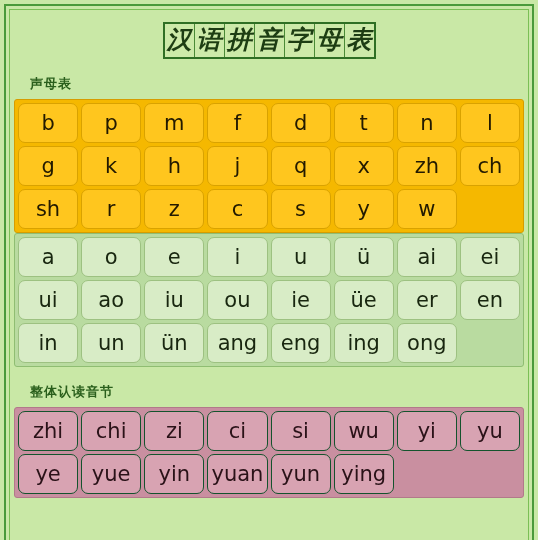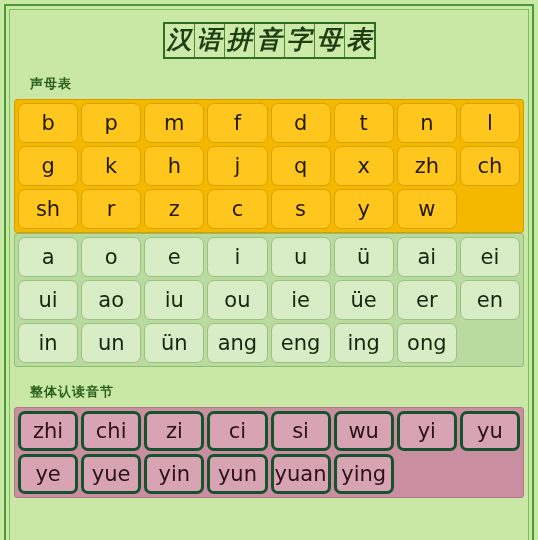--- a/index.html
+++ b/index.html
@@ -117,21 +117,21 @@
     border: 1px solid #d9a200;
     color: #231a00;
   }
   .grid.yunmu .cell {
     background: #d8ecc6;
     border: 1px solid #9dc181;
     color: #18260f;
   }
   .grid.zhengti .cell {
     background: #d8a3b2;
-    border: 3px solid #14532d;
+    border: 1px solid #14532d;
     color: #2a1218;
   }
   .cell.empty {
     background: transparent !important;
     border: none !important;
   }
 </style>
 </head>
 <body>
 
@@ -218,19 +218,19 @@
       <div class="cell">zi</div>
       <div class="cell">ci</div>
       <div class="cell">si</div>
       <div class="cell">wu</div>
 
       <div class="cell">yi</div>
       <div class="cell">yu</div>
       <div class="cell">ye</div>
       <div class="cell">yue</div>
       <div class="cell">yin</div>
+      <div class="cell">yuan</div>
       <div class="cell">yun</div>
-      <div class="cell">yuan</div>
       <div class="cell">ying</div>
     </div>
 
   </div>
 </div>
 
 </body></html>

